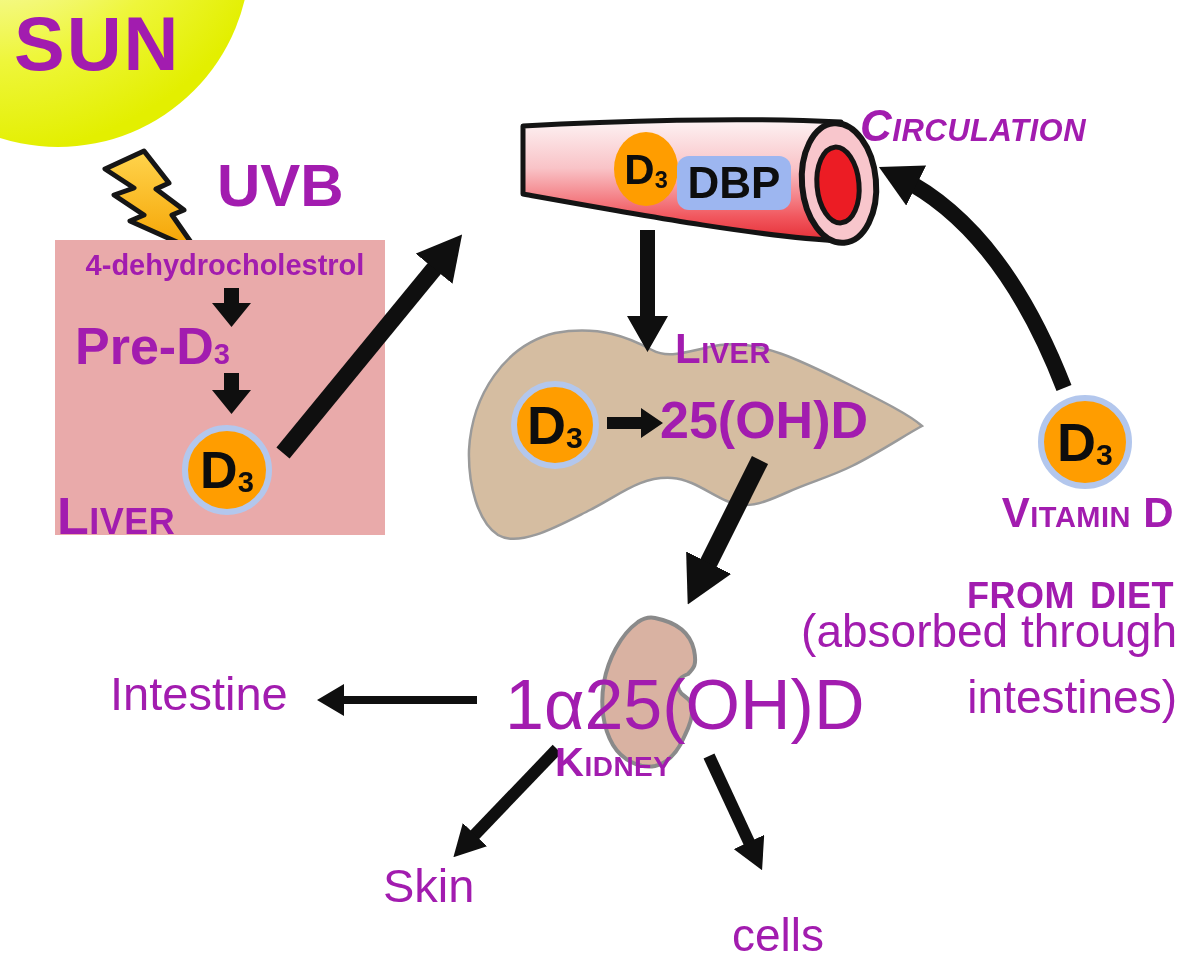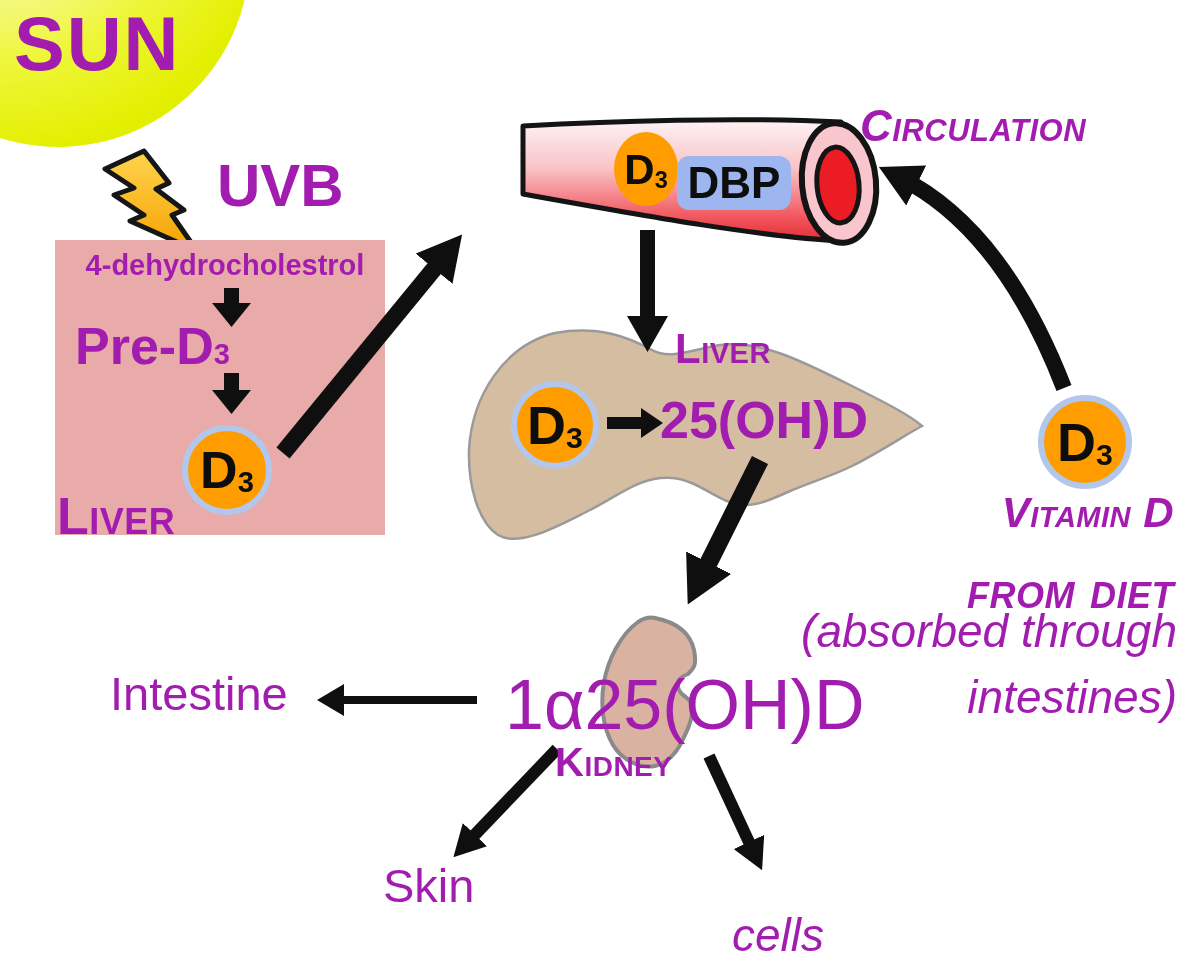--- a/index.html
+++ b/index.html
@@ -4,21 +4,21 @@
 <style>
   html,body{margin:0;padding:0;background:#ffffff;}
   .stage{
     position:relative;width:1194px;height:978px;background:#ffffff;
     overflow:hidden;font-family:"Liberation Sans", sans-serif;color:#0d0d0d;
   }
   .layer{position:absolute;left:0;top:0;}
   .t{position:absolute;white-space:nowrap;color:#a21caf;line-height:1;}
   .b{font-weight:700;}
   .sc{font-variant:small-caps;font-weight:700;letter-spacing:.5px;}
-  .right{text-align:right;font-style:italic;}
+  .right{text-align:right;}
   .d3t{position:absolute;display:flex;align-items:center;justify-content:center;font-weight:700;color:#0d0d0d;}
   .sub{font-size:.56em;transform:translateY(.42em);font-weight:700;}
   .chip{position:absolute;display:flex;align-items:center;justify-content:center;
         border-radius:12px;font-weight:700;}
 </style>
 </head>
 <body>
 
 <div class="stage">
 

